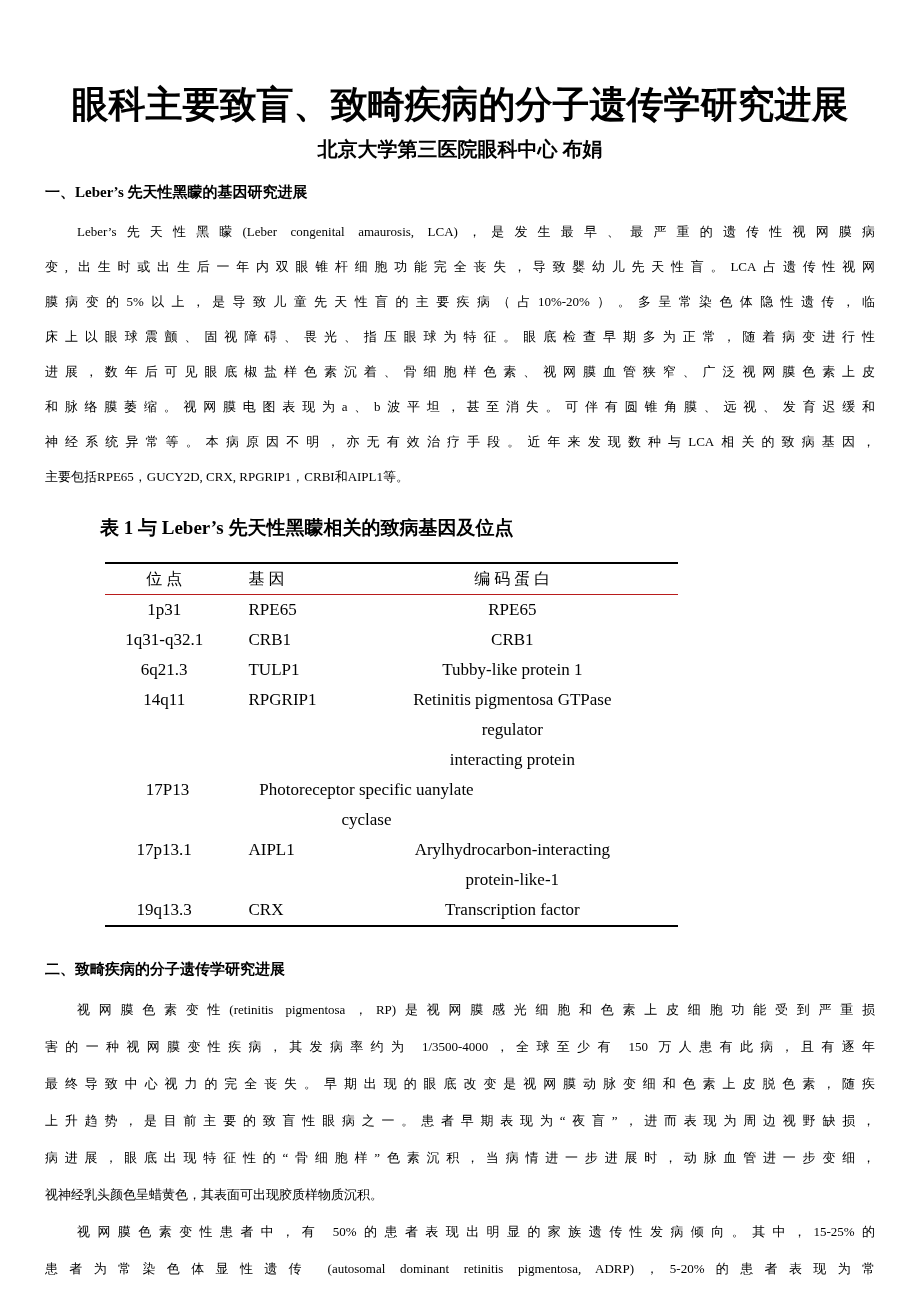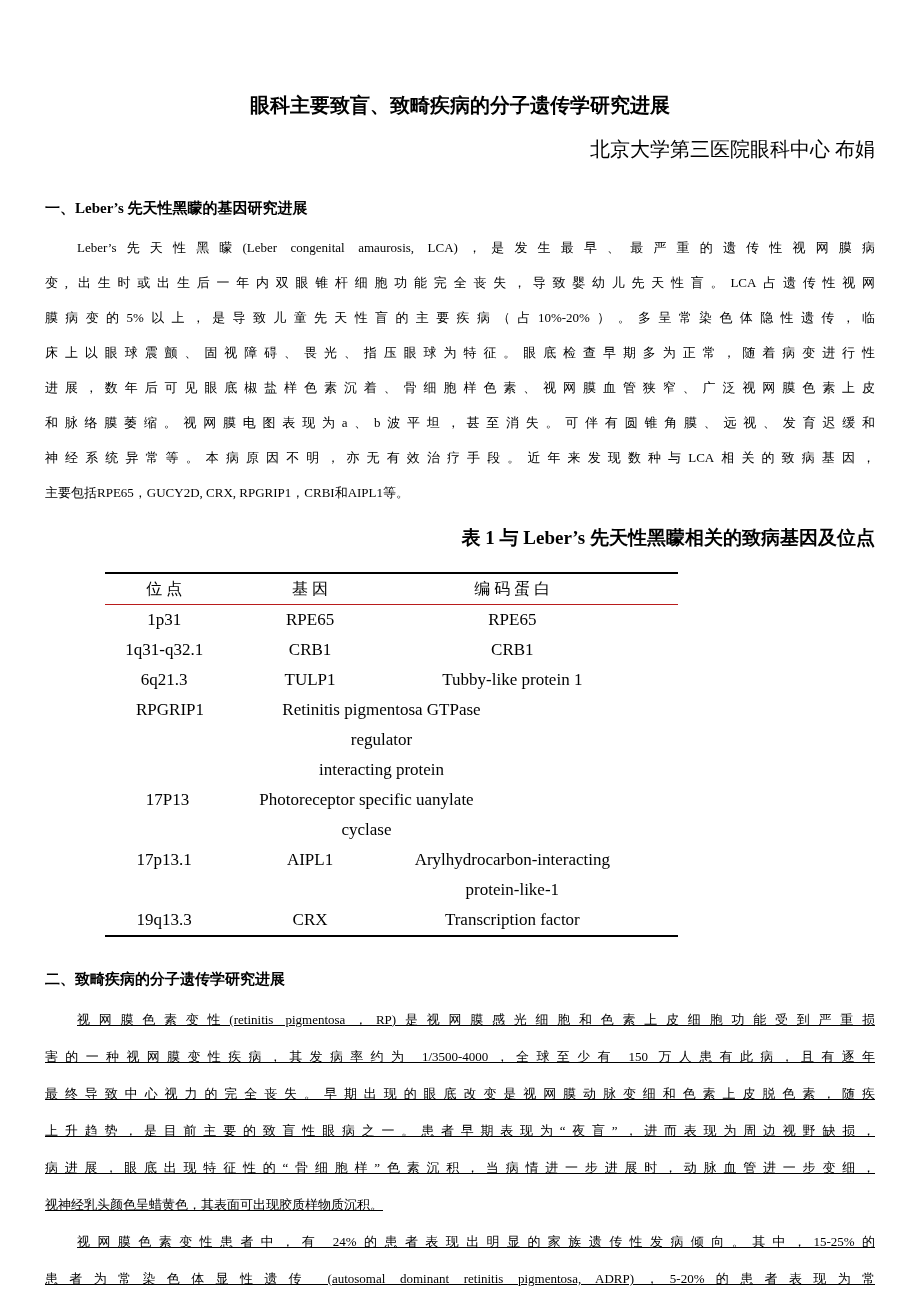--- a/index.html
+++ b/index.html
@@ -1,41 +1,41 @@
 <!DOCTYPE html>
 <html><head>
 <meta charset="utf-8">
 <style>
   html,body{margin:0;padding:0;background:#ffffff;}
   body{width:920px;height:1302px;overflow:hidden;
        font-family:"Liberation Serif","DejaVu Serif",serif;color:#000;}
   .page{padding:86px 45px 0 45px;}
 
-  .title{font-size:20px;line-height:38px;font-weight:bold;text-align:center;margin-bottom:12px;}
-  .subtitle{font-size:20px;line-height:26px;text-align:right;margin-bottom:34px;}
+  .title{font-size:37px;line-height:38px;font-weight:bold;text-align:center;margin-bottom:12px;}
+  .subtitle{font-size:20px;line-height:26px;text-align:center;margin-bottom:18px;font-weight:bold;}
 
   .sec-heading{font-size:15px;line-height:24px;font-weight:bold;margin-bottom:10px;}
   .mt30{margin-top:30px;}
 
   .para{width:830px;}
   .bline{height:35px;line-height:35px;font-size:13px;
          text-align:justify;text-align-last:justify;overflow:hidden;white-space:nowrap;}
   .bline.flush{text-align-last:left;}
   .bline.indent{text-indent:32px;}
-  .lh37 .bline{height:37px;line-height:37px;text-decoration:underline;}
+  .lh37 .bline{height:37px;line-height:37px;}
 
-  .caption{font-size:19px;font-weight:bold;line-height:24px;text-align:right;
-           padding-left:55px;margin-top:16px;}
+  .caption{font-size:19px;font-weight:bold;line-height:24px;text-align:left;
+           padding-left:55px;margin-top:22px;}
 
   .table1{width:573px;margin-left:60px;margin-top:22px;
           border-top:2px solid #000;border-bottom:2px solid #000;font-size:17px;}
   .trow,.thead{display:flex;}
   .thead{border-bottom:1px solid #b91c1c;font-size:16px;}
   .c1{width:125px;padding-right:25px;text-align:center;line-height:30px;}
-  .c2{width:165px;padding-right:35px;text-align:center;line-height:30px;box-sizing:border-box;}
+  .c2{width:165px;padding-right:35px;line-height:30px;box-sizing:border-box;}
   .c3{width:283px;padding-right:60px;text-align:center;line-height:30px;
       box-sizing:border-box;white-space:pre-line;}
 </style>
 </head>
 <body>
 
 <div class="page">
   <div class="title">眼科主要致盲、致畸疾病的分子遗传学研究进展</div>
   <div class="subtitle">北京大学第三医院眼科中心 布娟</div>
 
@@ -68,20 +68,21 @@
           <div class="c1">1q31-q32.1</div>
           <div class="c2">CRB1</div>
           <div class="c3">CRB1</div>
         </div>
         <div class="trow">
           <div class="c1">6q21.3</div>
           <div class="c2">TULP1</div>
           <div class="c3">Tubby-like protein 1</div>
         </div>
         <div class="trow">
+          <div class="c1">14q11</div>
           <div class="c2">RPGRIP1</div>
           <div class="c3">Retinitis pigmentosa GTPase regulator
 interacting protein</div>
         </div>
         <div class="trow">
           <div class="c1">17P13</div>
           <div class="c3">Photoreceptor specific uanylate cyclase</div>
         </div>
         <div class="trow">
           <div class="c1">17p13.1</div>
@@ -99,16 +100,16 @@
   <div class="sec-heading mt30">二、致畸疾病的分子遗传学研究进展</div>
   <div class="para lh37">
       <div class="bline indent">视网膜色素变性(retinitis  pigmentosa，RP)是视网膜感光细胞和色素上皮细胞功能受到严重损</div>
       <div class="bline">害的一种视网膜变性疾病，其发病率约为 1/3500-4000，全球至少有 150 万人患有此病，且有逐年</div>
       <div class="bline">最终导致中心视力的完全丧失。早期出现的眼底改变是视网膜动脉变细和色素上皮脱色素，随疾</div>
       <div class="bline">上升趋势，是目前主要的致盲性眼病之一。患者早期表现为“夜盲”，进而表现为周边视野缺损，</div>
       <div class="bline">病进展，眼底出现特征性的“骨细胞样”色素沉积，当病情进一步进展时，动脉血管进一步变细，</div>
       <div class="bline flush">视神经乳头颜色呈蜡黄色，其表面可出现胶质样物质沉积。</div>
     </div>
   <div class="para lh37">
-      <div class="bline indent">视网膜色素变性患者中，有 24%的患者表现出明显的家族遗传性发病倾向。其中，15-25%的</div>
+      <div class="bline indent">视网膜色素变性患者中，有 50%的患者表现出明显的家族遗传性发病倾向。其中，15-25%的</div>
       <div class="bline">患者为常染色体显性遗传 (autosomal dominant retinitis pigmentosa, ADRP)，5-20%的患者表现为常</div>
     </div>
 </div>
 
 </body></html>

